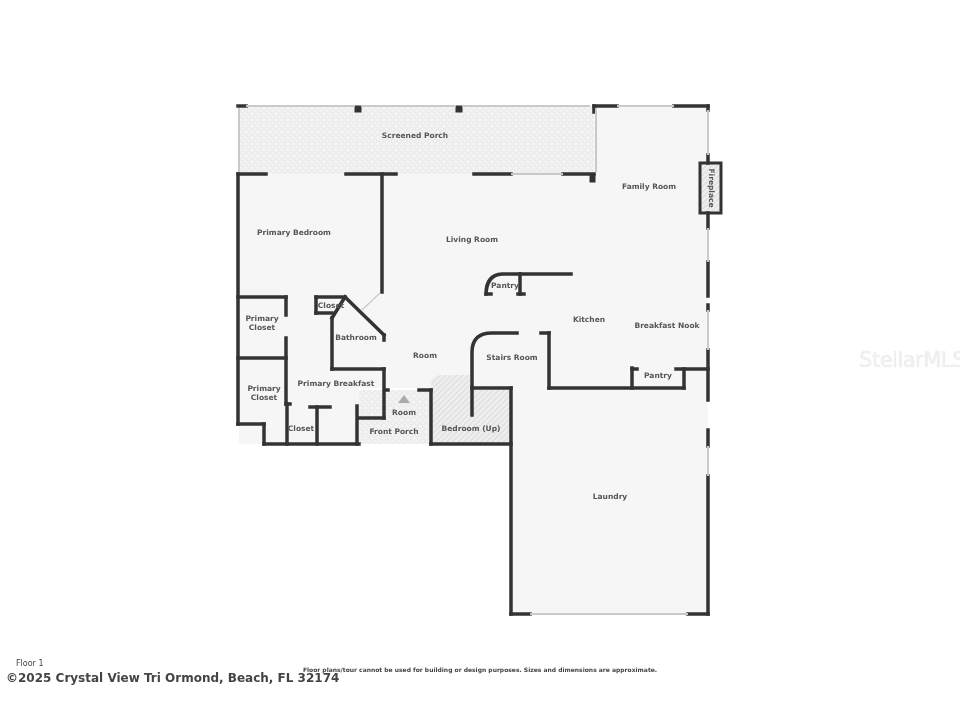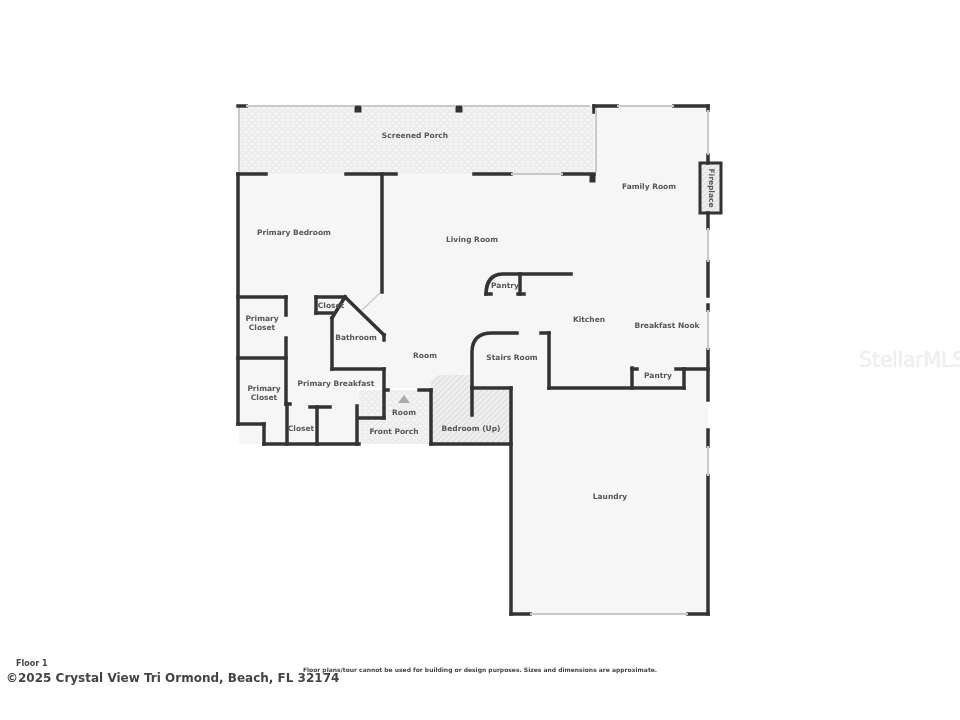--- a/index.html
+++ b/index.html
@@ -3,21 +3,21 @@
 <meta charset="utf-8">
 <style>
   html, body { margin:0; padding:0; background:#ffffff; }
   body { width:960px; height:720px; position:relative; overflow:hidden;
          font-family:"DejaVu Sans", sans-serif; }
   #plan { position:absolute; left:0; top:0; width:960px; height:720px; }
   .lbl { position:absolute; font-size:7.5px; font-weight:bold; color:#555;
          white-space:nowrap; transform:translate(-50%,-50%); text-align:center; line-height:9px; }
   .lbl-fire { transform:translate(-50%,-50%) rotate(90deg); }
   .addr { position:absolute; left:6px; top:671px; font-size:12px; font-weight:bold; color:#444; }
-  .floor { position:absolute; left:16px; top:659px; font-size:8px; font-weight:bold; color:#444; }
+  .floor { position:absolute; left:16px; top:659px; font-size:8px; font-weight:normal; color:#444; }
   .disc { position:absolute; left:480px; top:666px; transform:translateX(-50%);
           font-size:6px; font-weight:bold; color:#444; white-space:nowrap; }
   .wm { position:absolute; left:912px; top:360px; transform:translate(-50%,-50%);
         font-size:21px; color:#f0f0f0; letter-spacing:-0.5px;
         text-shadow:0 0 1px #dcdcdc; }
 </style>
 </head>
 <body>
 
 <svg id="plan" viewBox="0 0 960 720" xmlns="http://www.w3.org/2000/svg">

